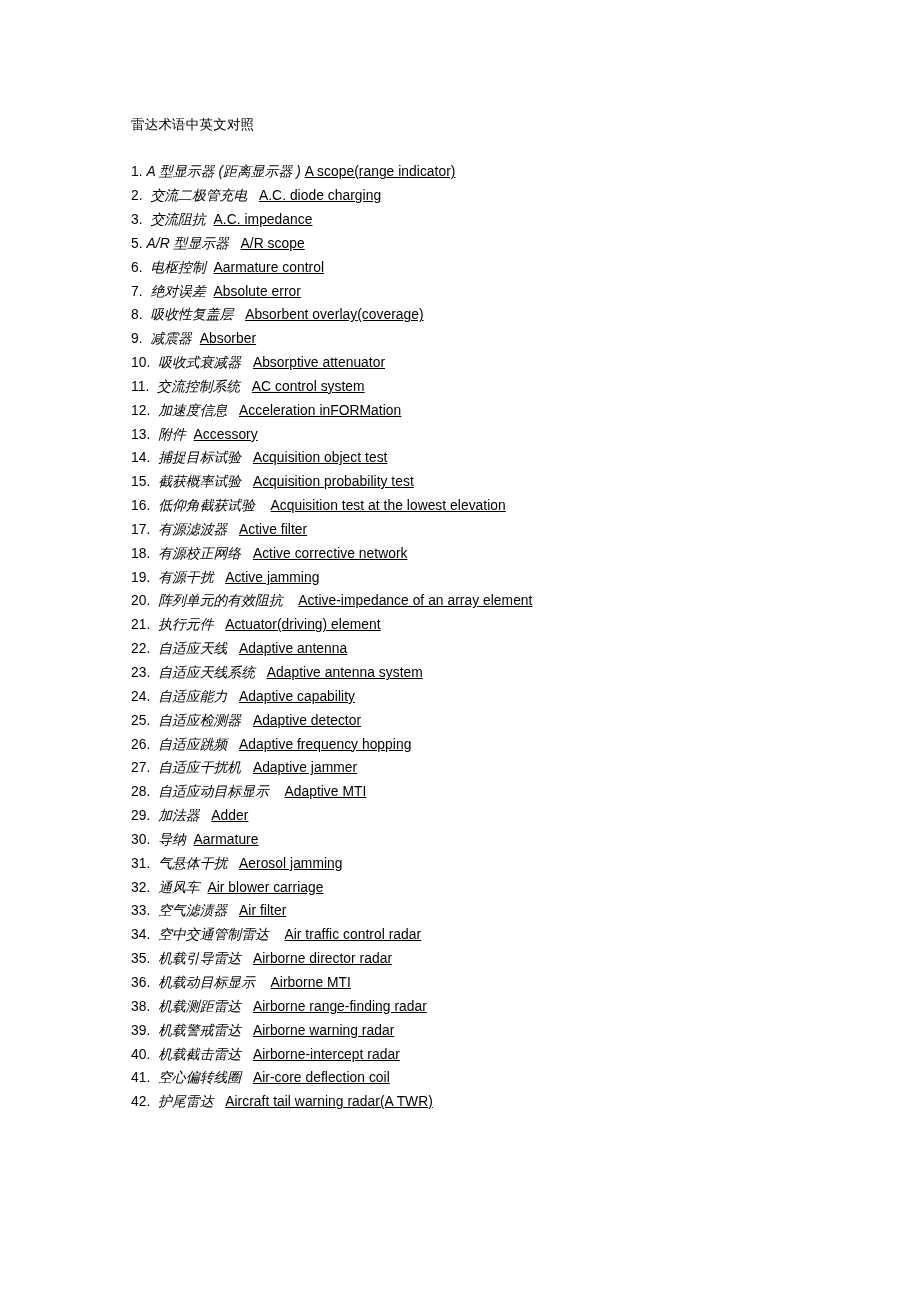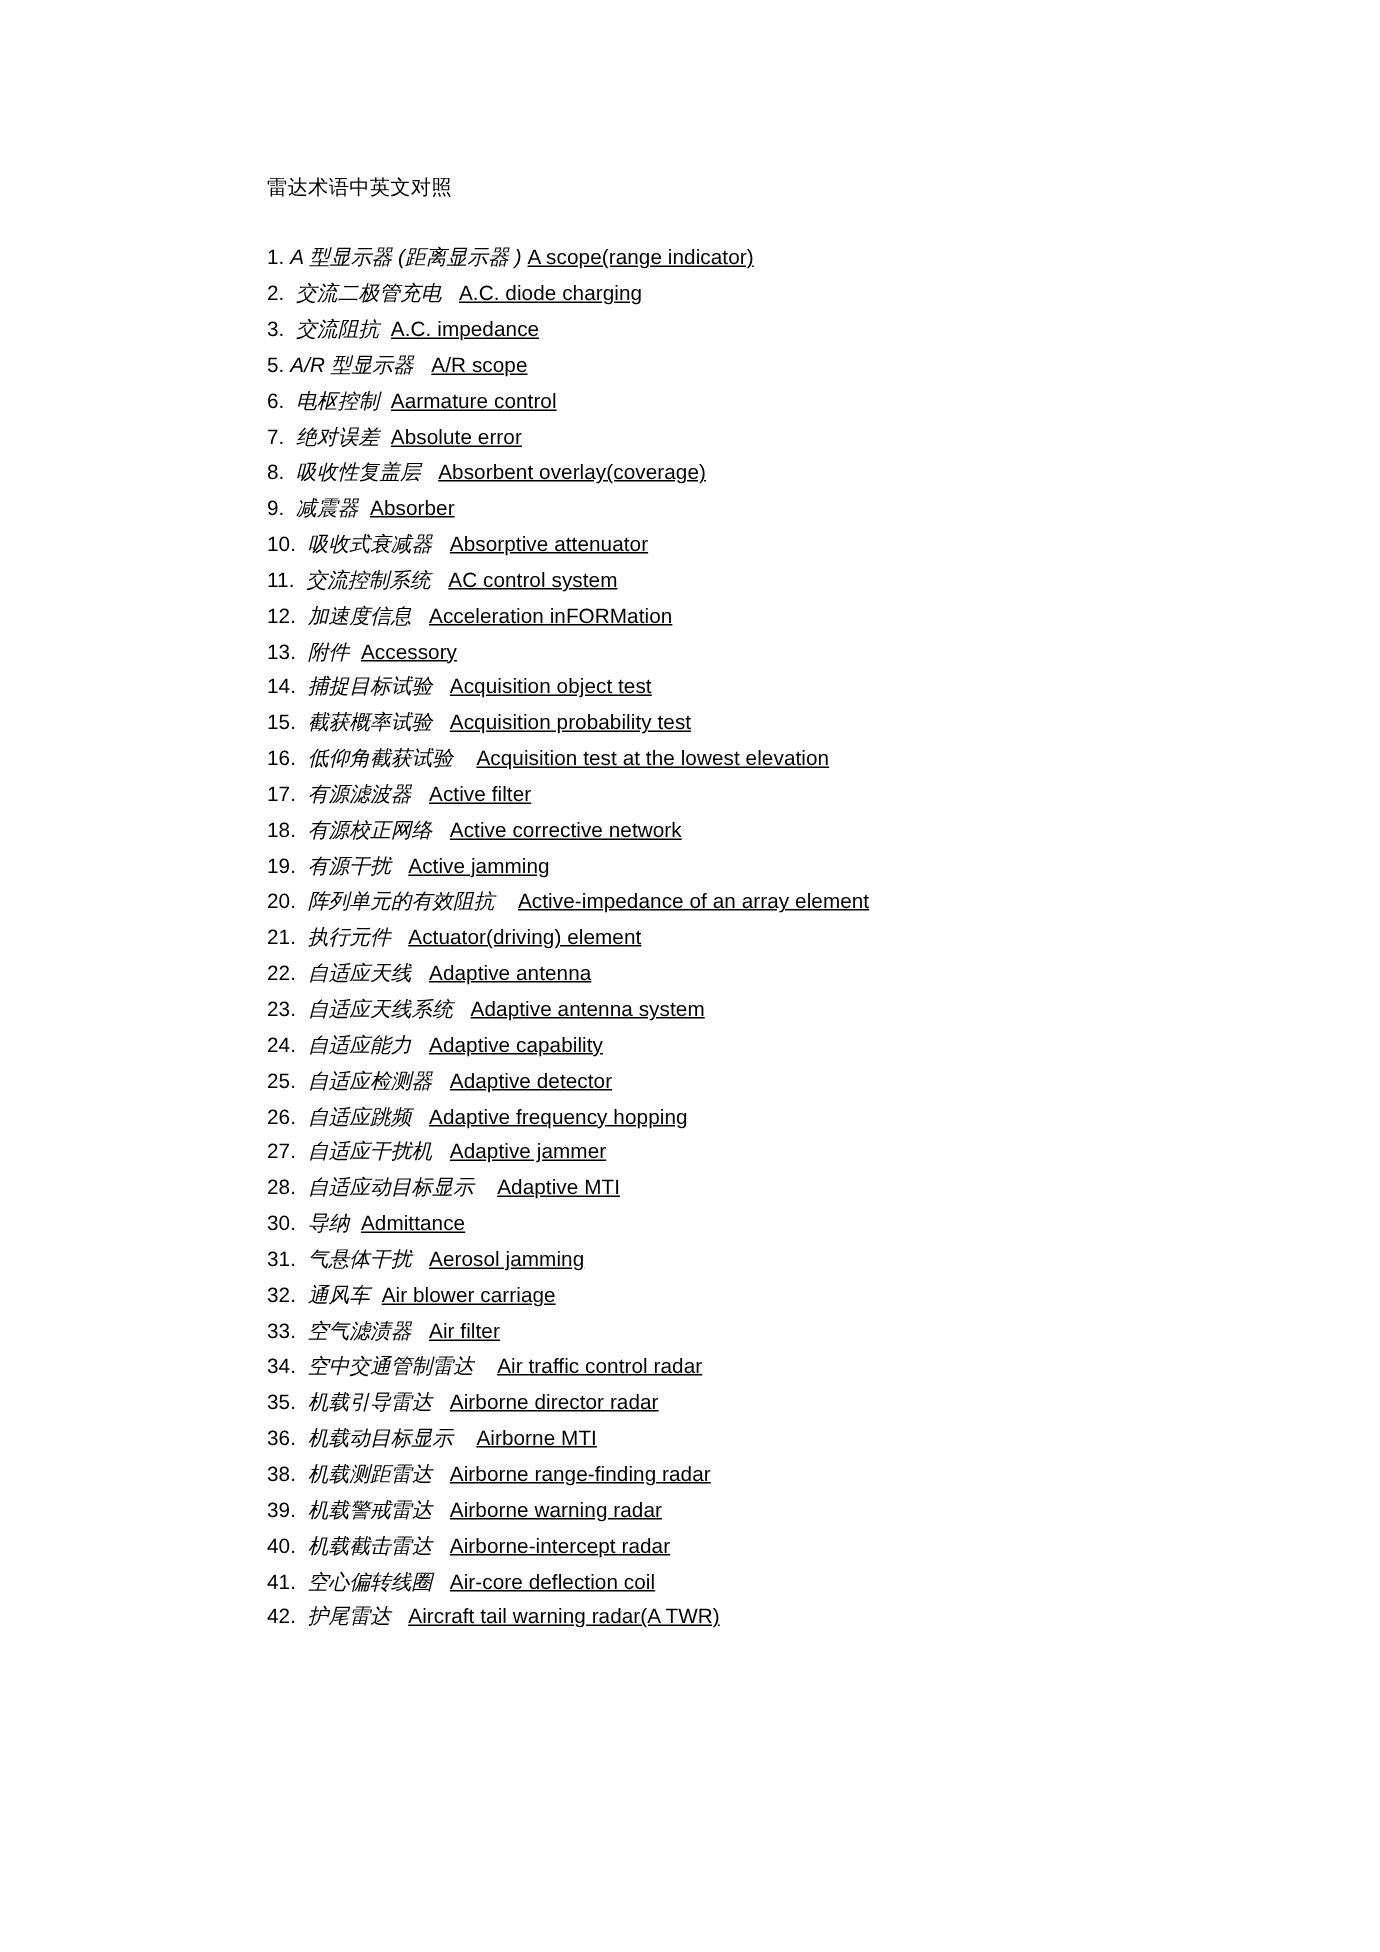--- a/index.html
+++ b/index.html
@@ -15,21 +15,20 @@
     -webkit-font-smoothing: antialiased;
   }
   .page {
     position: relative;
     width: 812px;
     height: 1301px;
     background: #ffffff;
     box-sizing: border-box;
     padding: 0;
     overflow: hidden;
-    margin-left: 47px;
   }
   .doc-body {
     position: absolute;
     left: 131px;
     top: 113px;
     width: 700px;
   }
   .doc-title {
     font-size: 13.5px;
     line-height: 23.8px;
@@ -96,21 +95,22 @@
         <div class="term-line"><span class="idx">19.</span>  <span class="zh">有源干扰</span>   <span class="en">Active jamming</span></div>
         <div class="term-line"><span class="idx">20.</span>  <span class="zh">阵列单元的有效阻抗</span>    <span class="en">Active-impedance of an array element</span></div>
         <div class="term-line"><span class="idx">21.</span>  <span class="zh">执行元件</span>   <span class="en">Actuator(driving) element</span></div>
         <div class="term-line"><span class="idx">22.</span>  <span class="zh">自适应天线</span>   <span class="en">Adaptive antenna</span></div>
         <div class="term-line"><span class="idx">23.</span>  <span class="zh">自适应天线系统</span>   <span class="en">Adaptive antenna system</span></div>
         <div class="term-line"><span class="idx">24.</span>  <span class="zh">自适应能力</span>   <span class="en">Adaptive capability</span></div>
         <div class="term-line"><span class="idx">25.</span>  <span class="zh">自适应检测器</span>   <span class="en">Adaptive detector</span></div>
         <div class="term-line"><span class="idx">26.</span>  <span class="zh">自适应跳频</span>   <span class="en">Adaptive frequency hopping</span></div>
         <div class="term-line"><span class="idx">27.</span>  <span class="zh">自适应干扰机</span>   <span class="en">Adaptive jammer</span></div>
         <div class="term-line"><span class="idx">28.</span>  <span class="zh">自适应动目标显示</span>    <span class="en">Adaptive MTI</span></div>
-        <div class="term-line"><span class="idx">30.</span>  <span class="zh">导纳</span>  <span class="en">Admittance</span></div>
+        <div class="term-line"><span class="idx">29.</span>  <span class="zh">加法器</span>   <span class="en">Adder</span></div>
+        <div class="term-line"><span class="idx">30.</span>  <span class="zh">导纳</span>  <span class="en">Aarmature</span></div>
         <div class="term-line"><span class="idx">31.</span>  <span class="zh">气悬体干扰</span>   <span class="en">Aerosol jamming</span></div>
         <div class="term-line"><span class="idx">32.</span>  <span class="zh">通风车</span>  <span class="en">Air blower carriage</span></div>
         <div class="term-line"><span class="idx">33.</span>  <span class="zh">空气滤渍器</span>   <span class="en">Air filter</span></div>
         <div class="term-line"><span class="idx">34.</span>  <span class="zh">空中交通管制雷达</span>    <span class="en">Air traffic control radar</span></div>
         <div class="term-line"><span class="idx">35.</span>  <span class="zh">机载引导雷达</span>   <span class="en">Airborne director radar</span></div>
         <div class="term-line"><span class="idx">36.</span>  <span class="zh">机载动目标显示</span>    <span class="en">Airborne MTI</span></div>
         <div class="term-line"><span class="idx">38.</span>  <span class="zh">机载测距雷达</span>   <span class="en">Airborne range-finding radar</span></div>
         <div class="term-line"><span class="idx">39.</span>  <span class="zh">机载警戒雷达</span>   <span class="en">Airborne warning radar</span></div>
         <div class="term-line"><span class="idx">40.</span>  <span class="zh">机载截击雷达</span>   <span class="en">Airborne-intercept radar</span></div>
         <div class="term-line"><span class="idx">41.</span>  <span class="zh">空心偏转线圈</span>   <span class="en">Air-core deflection coil</span></div>

